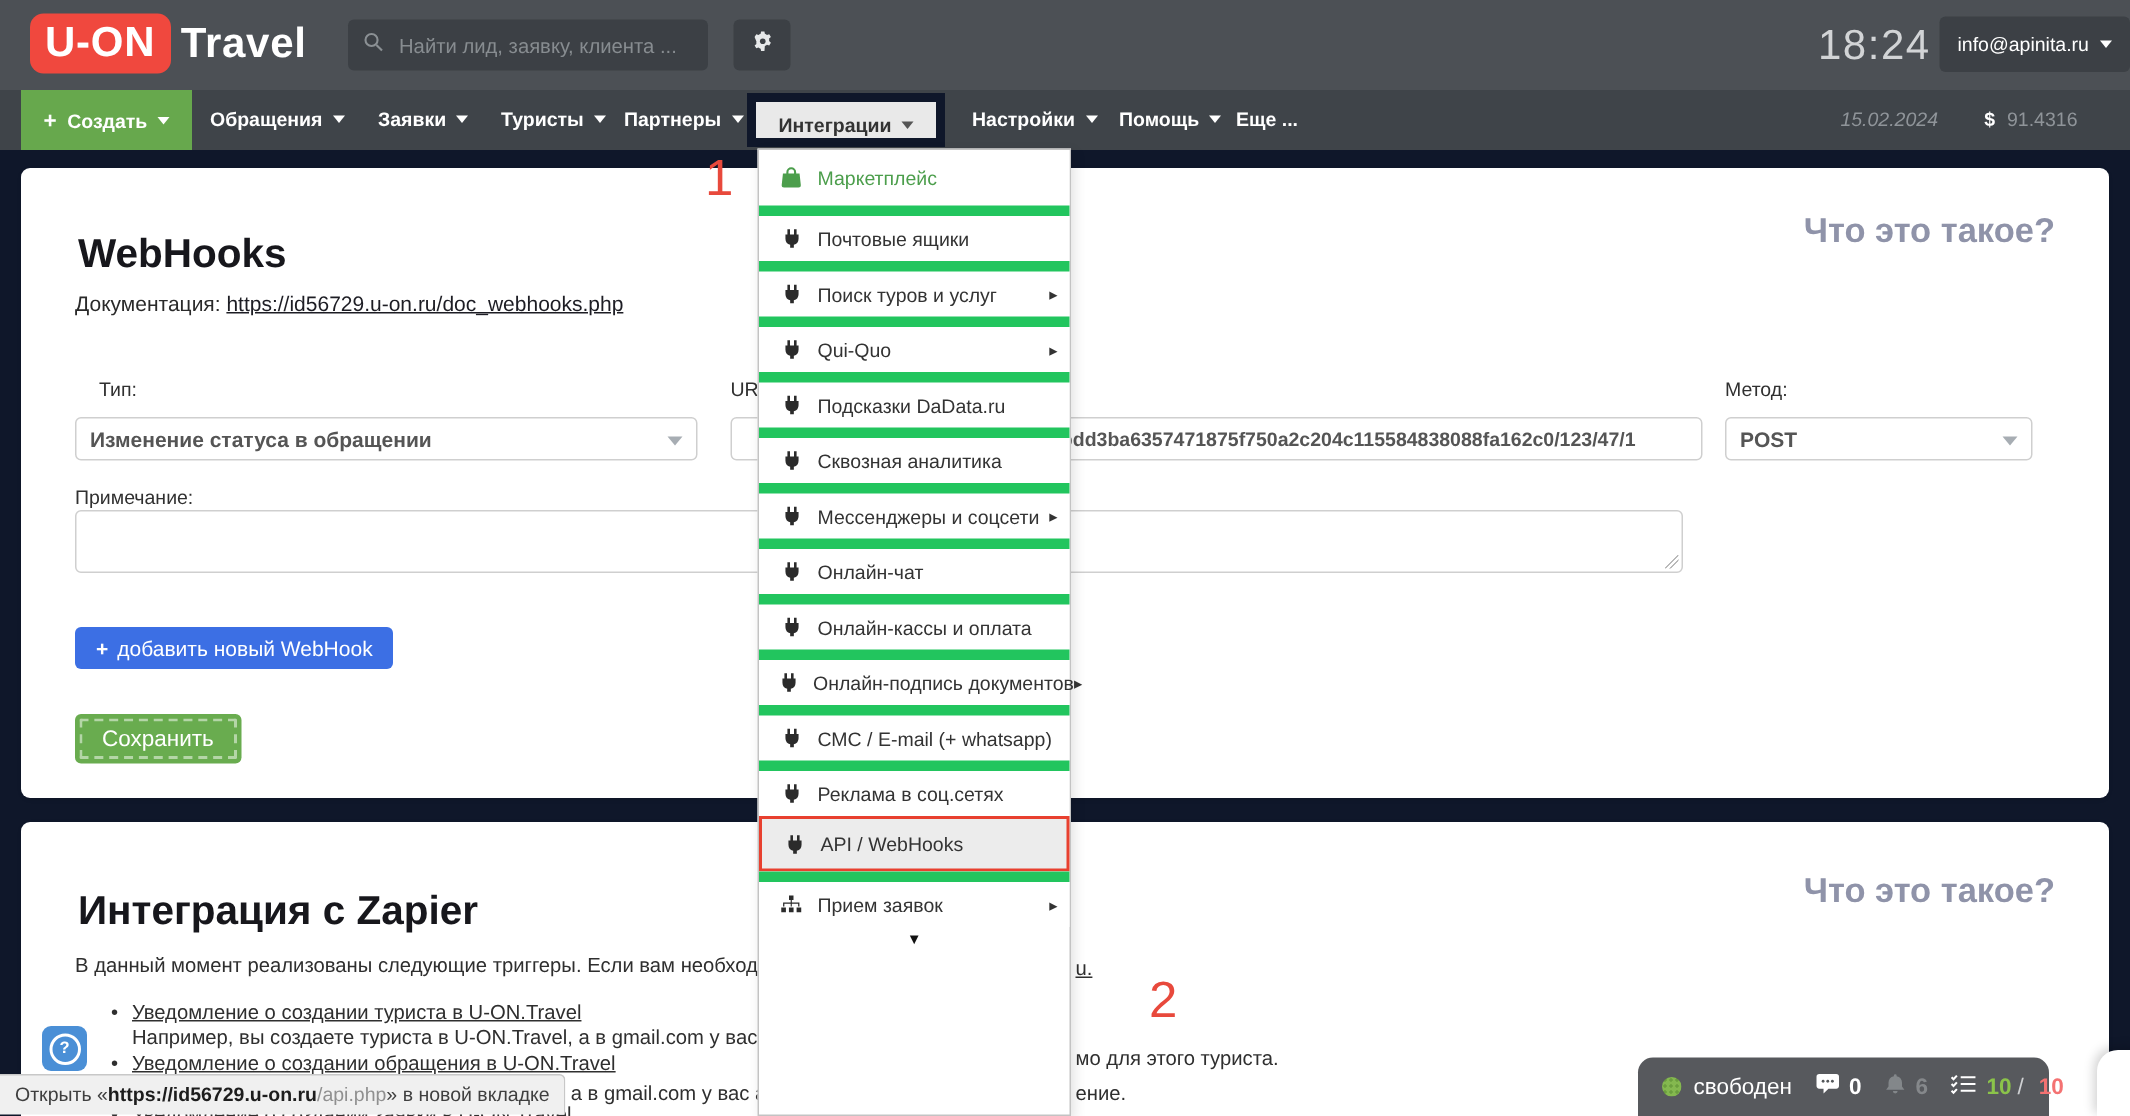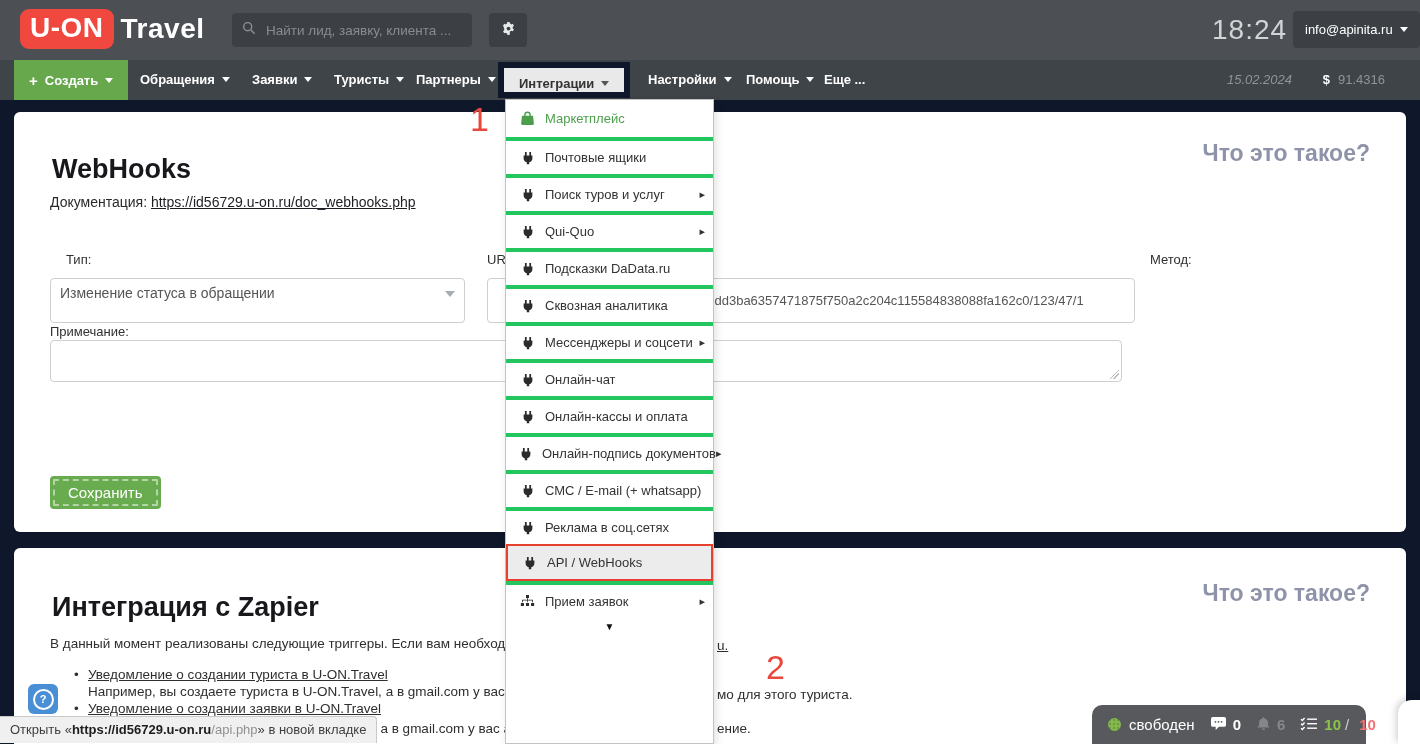--- a/index.html
+++ b/index.html
@@ -42,21 +42,21 @@
   .card{position:absolute;left:14px;width:1392px;background:#fff;border-radius:6px;box-shadow:0 1px 3px rgba(0,0,0,.08);}
   #card-webhooks{top:112px;height:420px;}
   #card-zapier{top:548px;height:240px;}
   .card h1{position:absolute;left:24px;margin:14px;font-size:27px;color:#17171c;font-weight:bold;}
   .help-link{position:absolute;right:36px;font-size:23px;font-weight:bold;color:#8f93a9;cursor:pointer;text-decoration:none;}
   #wh-title{top:28px;}
   #wh-help{top:28px;}
   #doc-line{position:absolute;left:36px;top:82px;font-size:14px;color:#2a2a2a;}
   #doc-line a{color:#1d1d24;text-decoration:underline;cursor:pointer;}
   .fld-label{position:absolute;font-size:13px;color:#303030;}
-  .select,.text-input{position:absolute;height:45px;box-sizing:border-box;border:1px solid #cfcfcf;border-radius:4px;background:#fff;font-size:14px;color:#555;}
+  .select,.text-input{position:absolute;height:29px;box-sizing:border-box;border:1px solid #cfcfcf;border-radius:4px;background:#fff;font-size:14px;color:#555;font-weight:bold;}
   .select{line-height:29px;padding:0 26px 0 9px;cursor:pointer;}
   .select::after{content:"";position:absolute;right:9px;top:12px;border:5px solid transparent;border-top:6px solid #a7adb3;}
   .text-input{font-family:"Liberation Sans",sans-serif;outline:none;}
   #type-label{left:52px;top:140px;}
   #type-select{left:36px;top:166px;width:415px;}
   #url-label{left:473px;top:140px;}
   #url-input{left:473px;top:166px;width:648px;font-size:13px;padding:0;text-indent:212px;}
   #method-label{left:1136px;top:140px;}
   #method-select{left:1136px;top:166px;width:205px;}
   #note-label{left:36px;top:212px;}
@@ -65,32 +65,32 @@
   #add-btn{position:absolute;left:36px;top:306px;height:28px;background:#3c6fe4;color:#fff;font-size:14px;border:none;border-radius:4px;padding:0 14px;cursor:pointer;font-family:"Liberation Sans",sans-serif;}
   #add-btn .plus{font-weight:bold;margin-right:6px;}
   #save-btn{position:absolute;left:36px;top:364px;height:33px;background:#69ac4f;color:#fff;font-size:15px;border:none;border-radius:4px;padding:0 18px;cursor:pointer;outline:2px dashed rgba(255,255,255,.5);outline-offset:-5px;font-family:"Liberation Sans",sans-serif;}
 
   
   #zp-title{top:30px;}
   #zp-help{top:32px;}
   #zp-intro{position:absolute;left:36px;top:88px;font-size:13.5px;color:#2f2f2f;white-space:nowrap;}
   .frag{position:absolute;font-size:13.5px;color:#2f2f2f;white-space:nowrap;}
   #frag-u{left:703px;top:90px;text-decoration:underline;}
-  #frag-b1{left:703px;top:139px;}
+  #frag-b1{left:703px;top:150px;}
   #frag-b2-mid{left:344px;top:173px;}
   #frag-b2-right{left:703px;top:173px;}
   #zp-list{position:absolute;left:74px;top:118px;margin:0;padding:0;list-style:none;font-size:13.5px;color:#2f2f2f;}
   #zp-list li{position:relative;line-height:17px;white-space:nowrap;}
   #zp-list li::before{content:"•";position:absolute;left:-14px;color:#2f2f2f;}
   #zp-list a{color:#2f2f2f;text-decoration:underline;cursor:pointer;}
   .bullet-desc{line-height:17px;white-space:nowrap;}
 
   
   #menu{position:absolute;left:505px;top:99px;width:209px;height:645px;background:#fff;border:1px solid #c3c3c3;box-sizing:border-box;box-shadow:2px 3px 8px rgba(0,0,0,.12);z-index:30;}
-  .menu-item{height:37px;box-sizing:border-box;display:flex;align-items:center;padding:0 8px 0 13px;border-top:4px solid #22c55e;cursor:pointer;background:#fff;}
+  .menu-item{height:37px;box-sizing:border-box;display:flex;align-items:center;padding:0 8px 0 13px;border-top:7px solid #22c55e;cursor:pointer;background:#fff;}
   .menu-item:first-child{border-top:none;}
   .mi-icon{width:17px;display:flex;align-items:center;justify-content:center;margin-right:9px;}
   .mi-label{font-size:13px;color:#333;flex:1;white-space:nowrap;}
   .menu-item.green .mi-label{color:#4c9e4c;}
   .mi-arrow{color:#333;font-size:11px;}
   .menu-item.highlighted{background:#ececec;border:2px solid #e8402f;}
   #menu-scroll{height:16px;display:flex;align-items:center;justify-content:center;font-size:10px;color:#111;}
 
   
   .marker{position:absolute;color:#e8493c;font-size:34px;font-weight:300;z-index:35;}
@@ -178,37 +178,47 @@
       <span>Документация:</span>
       <a>https://id56729.u-on.ru/doc_webhooks.php</a>
     </div>
     <div class="fld-label" id="type-label">Тип:</div>
     <div class="select" id="type-select">
       <span>Изменение статуса в обращении</span>
     </div>
     <div class="fld-label" id="url-label">URL:</div>
     <input class="text-input" id="url-input" value="8bdd3ba6357471875f750a2c204c115584838088fa162c0/123/47/1" style="">
     <div class="fld-label" id="method-label">Метод:</div>
+    <div class="select" id="method-select">
+      <span>POST</span>
+    </div>
     <div class="fld-label" id="note-label">Примечание:</div>
     <textarea id="note-area" style=""></textarea>
     <div id="note-resize"></div>
+    <button id="add-btn">
+      <span class="plus">+</span><span>добавить новый WebHook</span>
+    </button>
     <button id="save-btn">Сохранить</button>
   </div>
 
   <div id="card-zapier" class="card">
     <h1 id="zp-title">Интеграция с Zapier</h1>
     <a id="zp-help" class="help-link">Что это такое?</a>
     <div id="zp-intro">В данный момент реализованы следующие триггеры. Если вам необходимы други</div>
     <span class="frag" id="frag-u">u.</span>
     <ul id="zp-list">
       <li>
         <a>Уведомление о создании туриста в U-ON.Travel</a>
         <div class="bullet-desc">Например, вы создаете туриста в U-ON.Travel, а в gmail.com у вас автомат</div>
       </li>
       <li>
+        <a>Уведомление о создании обращения в U-ON.Travel</a>
+        <div class="bullet-desc">&nbsp;</div>
+      </li>
+      <li>
         <a>Уведомление о создании заявки в U-ON.Travel</a>
       </li>
     </ul>
     <span class="frag" id="frag-b1">мо для этого туриста.</span>
     <span class="frag" id="frag-b2-mid">ел, а в gmail.com у вас авто</span>
     <span class="frag" id="frag-b2-right">ение.</span>
   </div>
 
   <div id="menu">
     <div id="menu-items">

